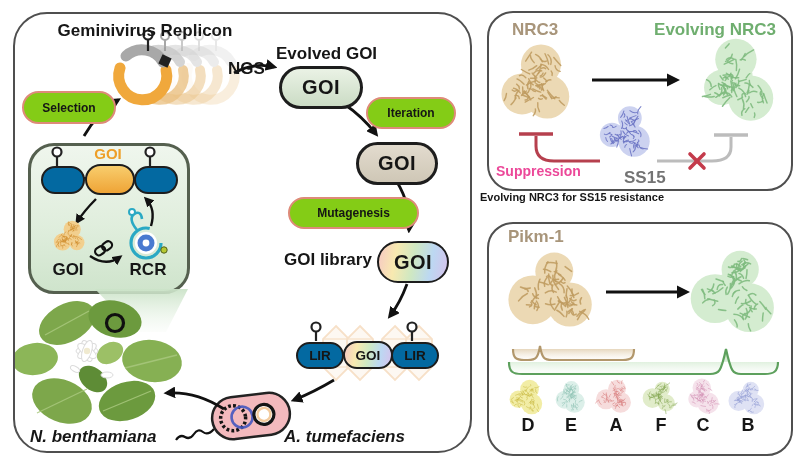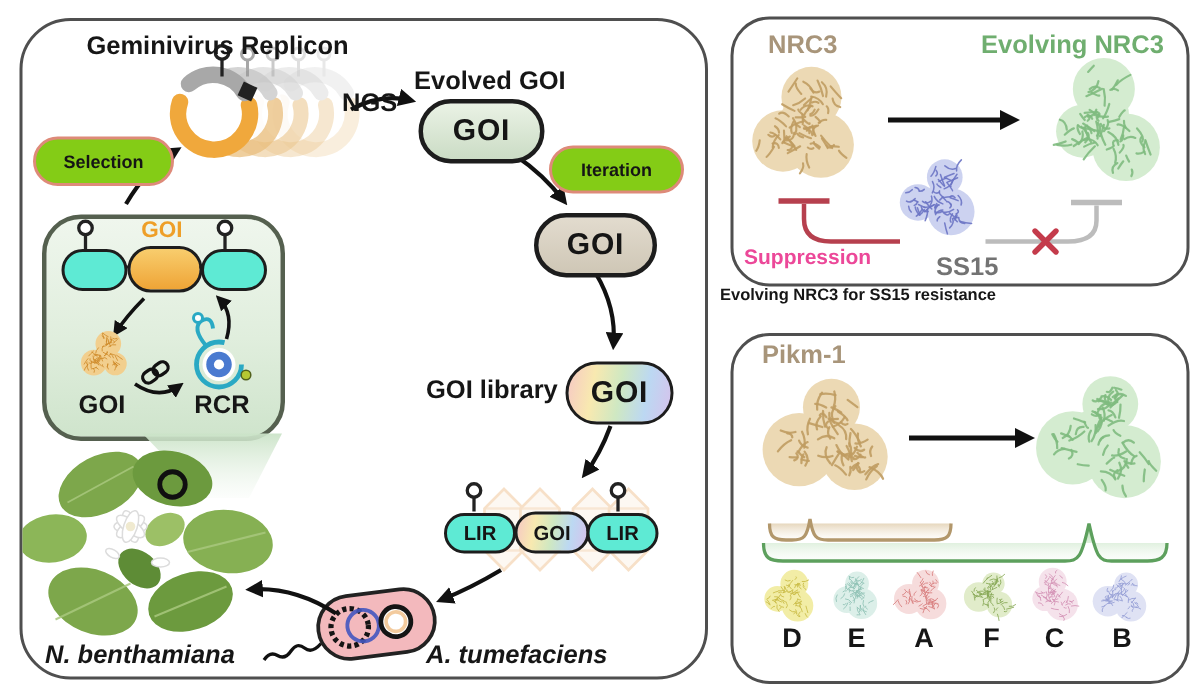--- a/index.html
+++ b/index.html
@@ -18,21 +18,21 @@
         border:2.5px solid #de8a79;font-size:12px;color:#151515}
   .goipill{position:absolute;display:flex;align-items:center;justify-content:center;
         font-weight:bold;border-radius:999px;border:3px solid #1d1d1d;
         font-size:20px;color:#151515;letter-spacing:.5px}
   .smpill{position:absolute;display:flex;align-items:center;justify-content:center;
         font-weight:bold;border-radius:999px;border:2.2px solid #1d1d1d;
         font-size:13.5px;color:#151515}
   .g1{background:linear-gradient(180deg,#eaf2e5,#cbdcc5)}
   .g2{background:linear-gradient(180deg,#e2dbce,#cfc7b6)}
   .rainbow{background:linear-gradient(100deg,#f6c9c4,#f8e9b0,#cfe8c2,#bcd8f2,#d6c2ec)}
-  .gray{background:#5eead4}
+  .gray{background:#0369a1}
   .orangepill{background:linear-gradient(180deg,#f8cd6d,#efa436)}
   .prot{position:absolute}
 </style>
 </head>
 <body>
 
 <div id="canvas">
 
   <div class="panel" style="left:13px;top:12px;width:455px;height:437px;border-radius:34px"></div>
   <div class="panel" style="left:487px;top:11px;width:302px;height:176px;border-radius:26px"></div>
@@ -235,20 +235,21 @@
   </svg>
 
   <div class="lbl ctr" style="left:45px;top:22px;width:200px;font-size:17px">Geminivirus Replicon</div>
 
   <div class="pill" style="left:22px;top:91px;width:90px;height:29px">Selection</div>
   <div class="lbl" style="left:228px;top:60px">NGS</div>
   <div class="lbl ctr" style="left:276px;top:45px;width:96px">Evolved GOI</div>
   <div class="goipill g1" style="left:279px;top:66px;width:78px;height:37px">GOI</div>
   <div class="pill" style="left:366px;top:97px;width:86px;height:28px">Iteration</div>
   <div class="goipill g2" style="left:356px;top:142px;width:76px;height:37px">GOI</div>
+  <div class="pill" style="left:288px;top:197px;width:127px;height:28px">Mutagenesis</div>
   <div class="lbl" style="left:284px;top:251px">GOI library</div>
   <div class="goipill rainbow" style="left:377px;top:241px;width:68px;height:38px;border-width:2.5px">GOI</div>
 
   <div class="smpill gray" style="left:296px;top:342px;width:44px;height:23px">LIR</div>
   <div class="smpill rainbow" style="left:343px;top:341px;width:46px;height:24px">GOI</div>
   <div class="smpill gray" style="left:391px;top:342px;width:44px;height:23px">LIR</div>
 
   <div class="lbl ctr" style="left: 91px; top: 146px; width: 34px; font-size: 15px; color: rgb(238, 159, 40);">GOI</div>
   <div class="smpill gray" style="left:41px;top:166px;width:40px;height:24px"></div>
   <div class="smpill orangepill" style="left:85px;top:164px;width:46px;height:27px"></div>

